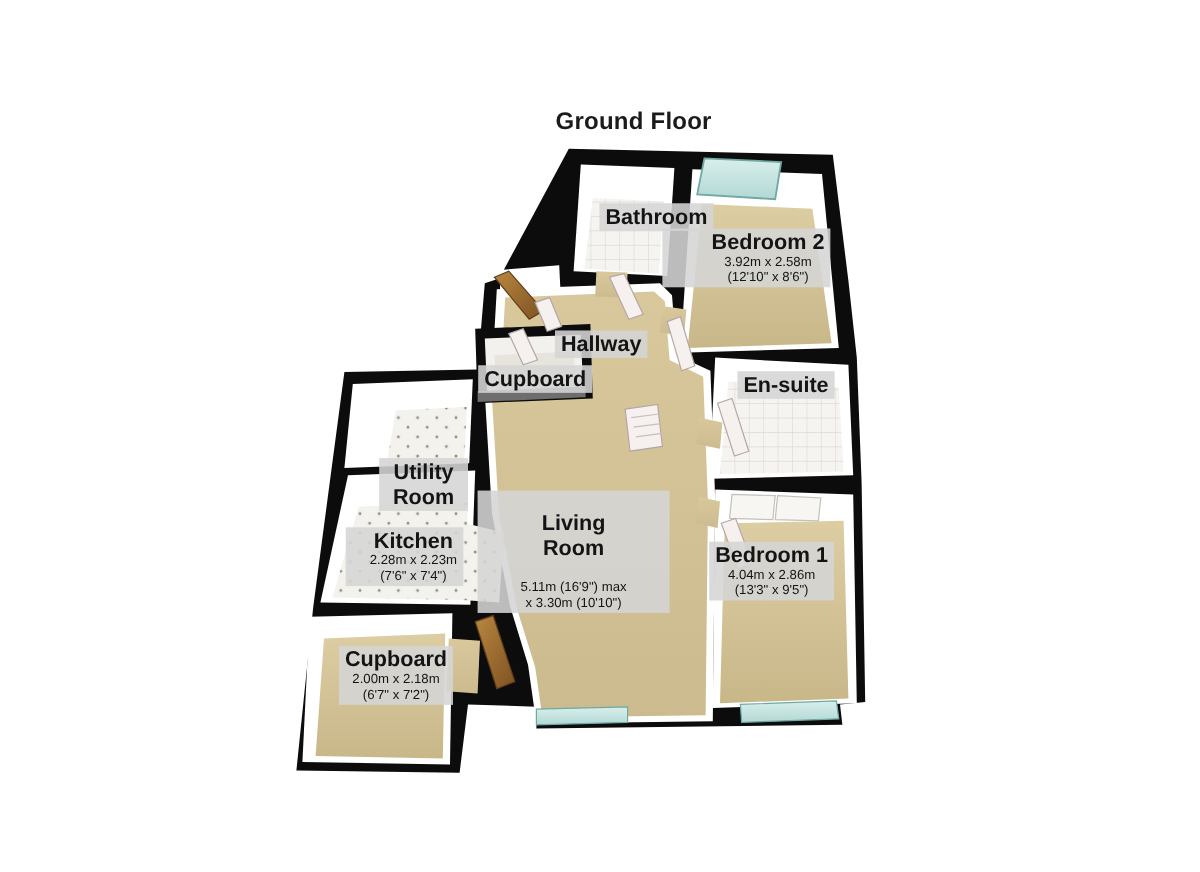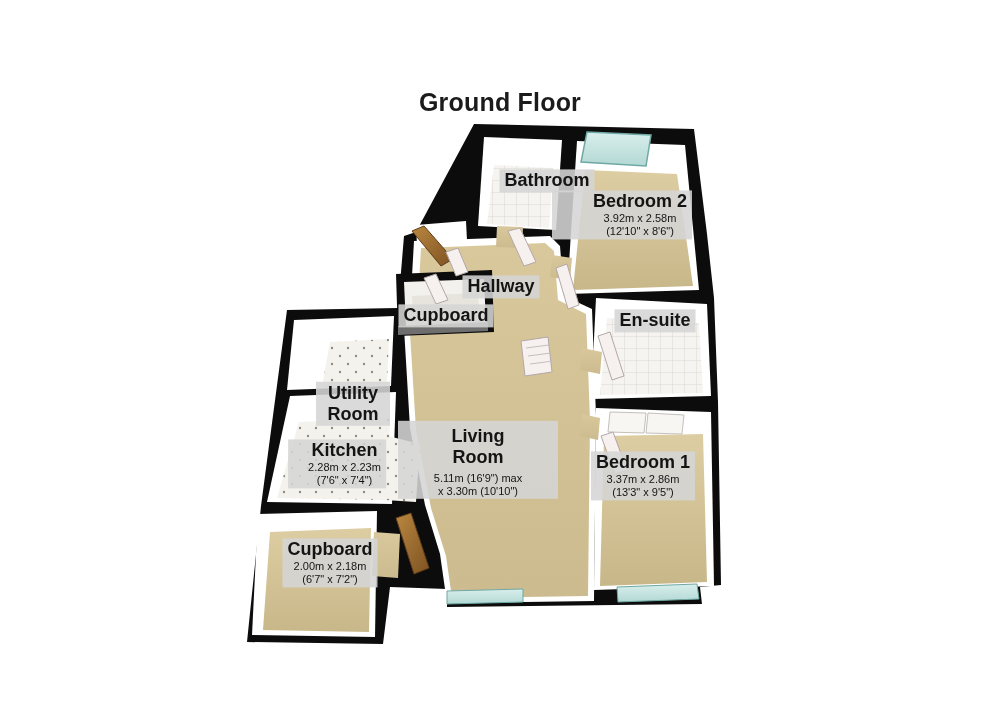--- a/index.html
+++ b/index.html
@@ -1,22 +1,22 @@
 <!DOCTYPE html>
 <html><head>
 <meta charset="utf-8">
 <style>
   html,body{margin:0;padding:0;background:#ffffff;}
   .stage{
     position:relative;width:1000px;height:727px;background:#ffffff;overflow:hidden;
     font-family:"Liberation Sans", sans-serif;
   }
   .plan-title{
-    position:absolute;left:500px;top:102px;transform:translate(-50%,-50%);
-    font-size:25px;font-weight:bold;color:#1b1b1b;letter-spacing:.2px;white-space:nowrap;
+    position:absolute;left:528px;top:102px;transform:translate(-50%,-50%);
+    font-size:20px;font-weight:bold;color:#1b1b1b;letter-spacing:.2px;white-space:nowrap;
   }
   svg{position:absolute;left:0;top:0;}
   .room-label{
     position:absolute;transform:translate(-50%,-50%);
     text-align:center;color:#141414;background:rgba(213,213,213,0.88);
     padding:1px 5px;line-height:1.18;
   }
   .room-label .name{font-size:18px;font-weight:bold;display:block;}
   .room-label .dims{font-size:11px;font-weight:normal;display:block;}
   .wrap-narrow .name{white-space:normal;}
@@ -148,28 +148,28 @@
     <span class="name">Utility Room</span>
   </div>
 
   <div class="room-label" style="left:337px;top:464px;padding-left:20px;">
     <span class="name">Kitchen</span>
     <span class="dims">2.28m x 2.23m</span>
     <span class="dims">(7'6" x 7'4")</span>
   </div>
 
   <div class="room-label wrap-narrow" style="left:478px;top:460px;width:150px;">
-    <span class="name" style="width:70px;margin:4px auto;">Living Room</span>
+    <span class="name" style="width:70px;margin:16px auto;">Living Room</span>
     <span class="dims">5.11m (16'9") max</span>
     <span class="dims">x 3.30m (10'10")</span>
   </div>
 
   <div class="room-label" style="left:643px;top:476px;">
     <span class="name">Bedroom 1</span>
-    <span class="dims">3.37m x 2.86m</span>
+    <span class="dims">4.04m x 2.86m</span>
     <span class="dims">(13'3" x 9'5")</span>
   </div>
 
   <div class="room-label" style="left:330px;top:563px;">
     <span class="name">Cupboard</span>
     <span class="dims">2.00m x 2.18m</span>
     <span class="dims">(6'7" x 7'2")</span>
   </div>
 
 </div>

